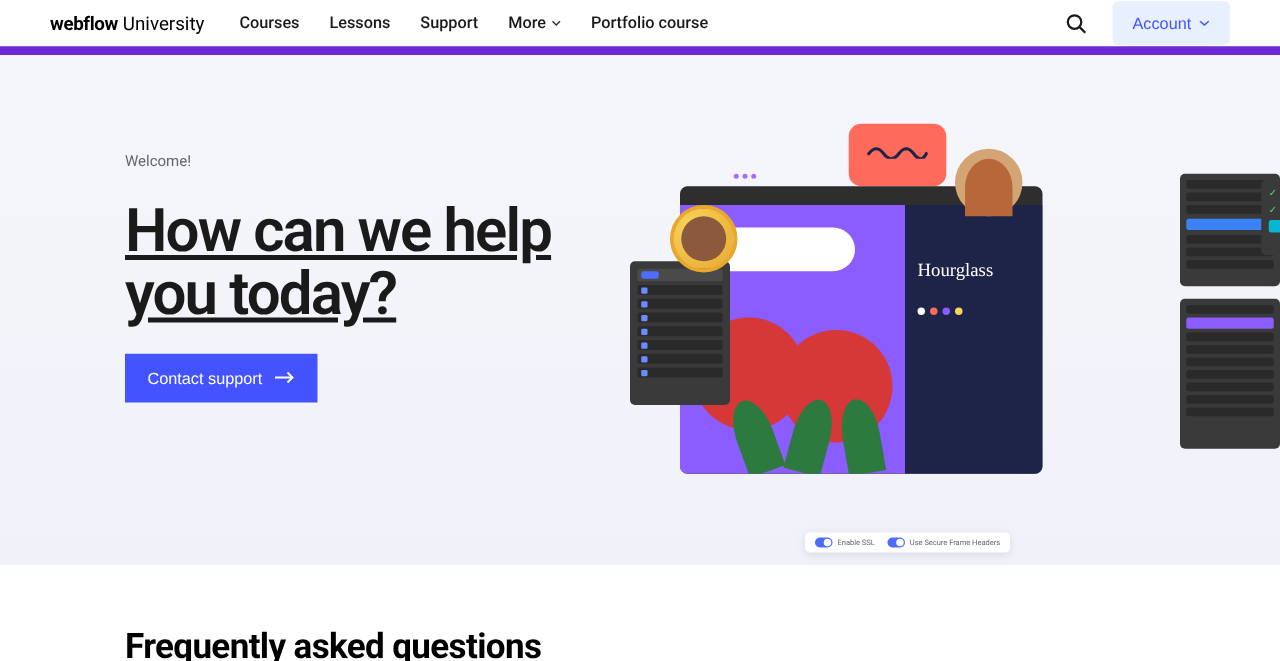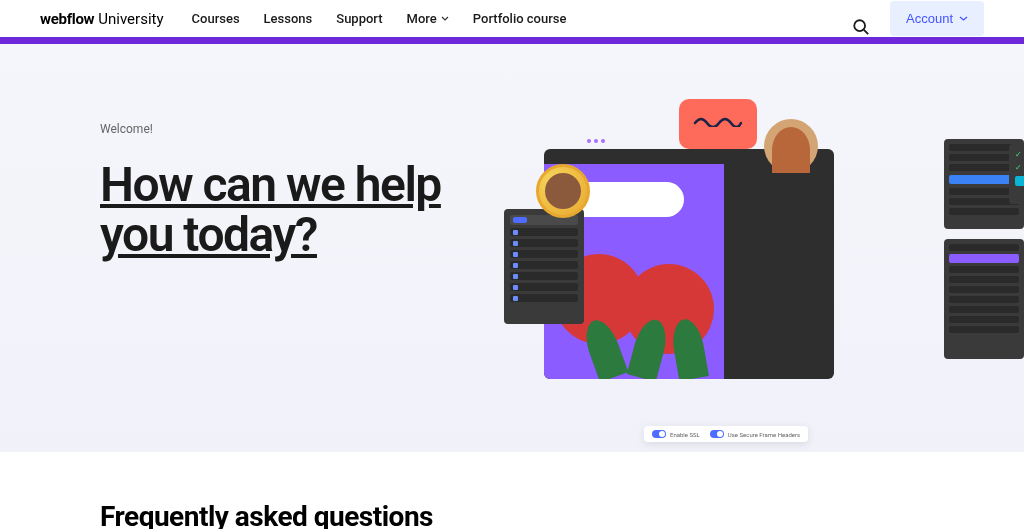--- a/index.html
+++ b/index.html
@@ -6,21 +6,21 @@
 body { font-family: -apple-system, BlinkMacSystemFont, 'Segoe UI', Roboto, sans-serif; background: #fff; width: 1024px; overflow-x: hidden; }
 
 
 .header { display: flex; align-items: center; padding: 0 40px; height: 44px; border-bottom: 7px solid #6d28d9; background: #fff; }
 .logo { display: flex; align-items: baseline; gap: 4px; margin-right: 28px; }
 .logo-bold { font-weight: 700; font-size: 15px; letter-spacing: -0.3px; }
 .logo-light { font-weight: 400; font-size: 15px; }
 .nav { display: flex; gap: 24px; align-items: flex-start; }
 .nav-item { font-size: 13px; color: #1a1a1a; text-decoration: none; cursor: pointer; font-weight: 500; }
 .nav-item.more { display: flex; align-items: center; gap: 4px; }
-.header-right { margin-left: auto; display: flex; align-items: flex-end; gap: 20px; }
+.header-right { margin-left: auto; display: flex; align-items: center; gap: 20px; }
 .search-icon { width: 18px; height: 18px; cursor: pointer; }
 .account-btn { background: #e8efff; color: #4353ff; padding: 10px 16px; border-radius: 4px; font-size: 13px; font-weight: 500; display: flex; align-items: center; gap: 6px; cursor: pointer; border: none; }
 
 
 .hero { background: linear-gradient(180deg, #f5f6fb 0%, #f1f2f9 100%); padding: 78px 0 60px 100px; position: relative; min-height: 408px; display: flex; }
 .hero-left { width: 400px; }
 .eyebrow { font-size: 12px; color: #666; margin-bottom: 24px; }
 .hero-title { font-size: 48px; font-weight: 600; line-height: 1.05; letter-spacing: -1.5px; color: #1a1a1a; margin-bottom: 22px; text-decoration: underline; }
 .hero-sub { font-size: 14px; color: #555; line-height: 1.55; margin-bottom: 24px; max-width: 340px; }
 .cta { background: #4353ff; color: #fff; padding: 12px 18px; border: none; font-size: 13px; font-weight: 500; display: inline-flex; align-items: center; gap: 10px; cursor: pointer; }
@@ -114,20 +114,27 @@
           <path d="M1 1l3.5 3L8 1" stroke="#4353ff" stroke-width="1.3" fill="none"></path>
         </svg>
     </button>
   </div>
 </header>
 
 <section class="hero">
   <div class="hero-left">
     <div class="eyebrow">Welcome!</div>
     <h1 class="hero-title">How can we help you today?</h1>
+    <button class="cta">
+      <span>Contact support</span>
+      <svg width="16" height="10" viewBox="0 0 16 10">
+        <line x1="0" y1="5" x2="14" y2="5" stroke="#fff" stroke-width="1.5"></line>
+        <path d="M10 1l4 4-4 4" stroke="#fff" stroke-width="1.5" fill="none"></path>
+      </svg>
+    </button>
   </div>
 
   <div class="hero-right">
     <div class="speech speech1">
       <svg class="squiggle" viewBox="0 0 50 14">
         <path d="M2 10 Q8 2 14 10 T26 10 T38 10 T48 10" stroke="#1e2447" stroke-width="2.5" fill="none" stroke-linecap="round"></path>
       </svg>
     </div>
     <div class="window-dots">
         <div></div>
@@ -137,20 +144,29 @@
 
     <div class="designer-panel">
       <div class="canvas-art">
         <div class="cloud"></div>
         <div class="flower f1"></div>
         <div class="flower f2"></div>
         <div class="leaf l1"></div>
         <div class="leaf l2"></div>
         <div class="leaf l3"></div>
       </div>
+      <div class="preview-panel">
+        <div class="preview-title">Hourglass</div>
+        <div class="preview-dots">
+          <div class="dot" style="background:#fff"></div>
+          <div class="dot" style="background:#ff6b5b"></div>
+          <div class="dot" style="background:#8b5cff"></div>
+          <div class="dot" style="background:#f7d55c"></div>
+        </div>
+      </div>
     </div>
 
     <div class="panel-script">
       <div class="panel-script-header"></div>
       <div class="panel-row"></div>
         <div class="panel-row"></div>
         <div class="panel-row"></div>
       <div class="panel-row"></div>
         <div class="panel-row"></div>
         <div class="panel-row"></div>

